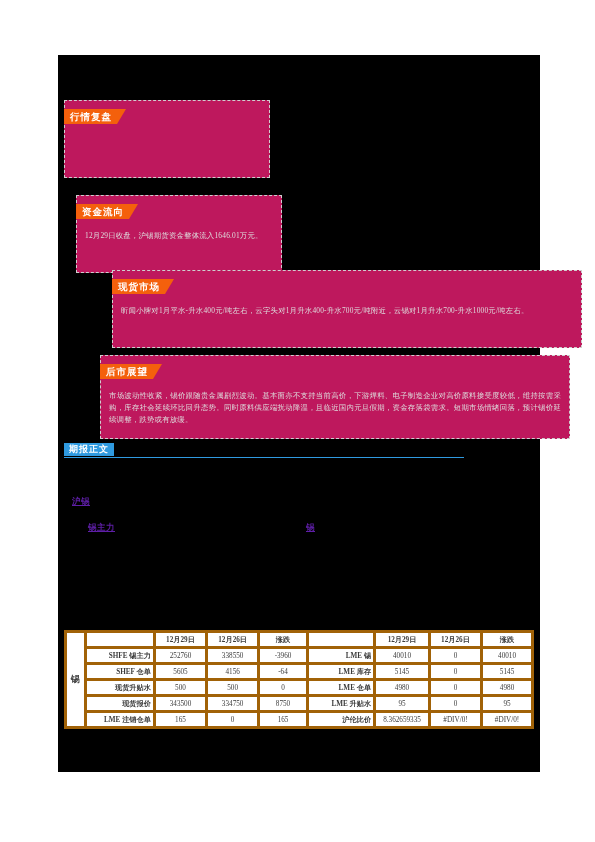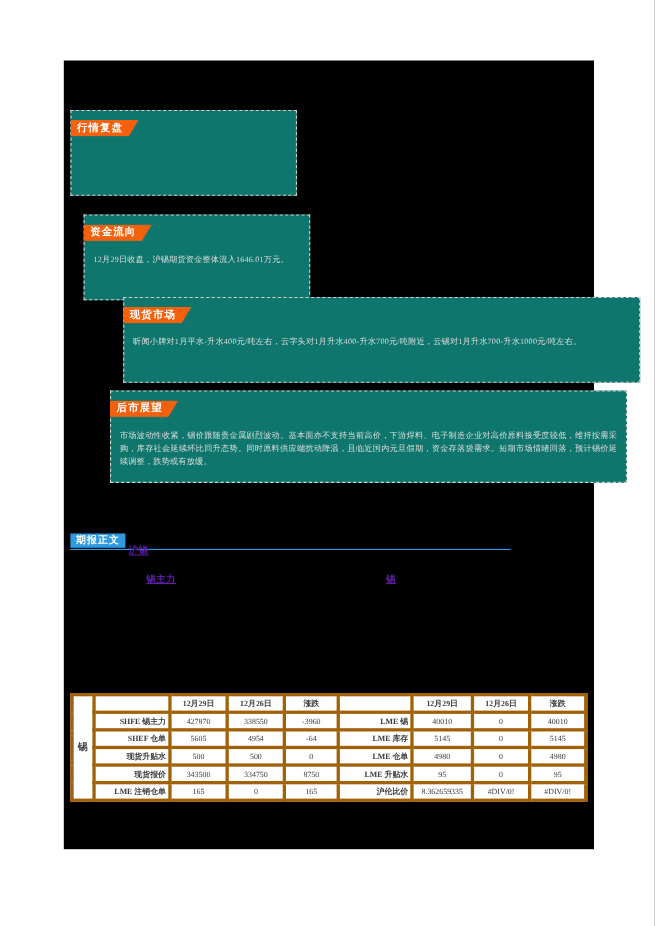--- a/index.html
+++ b/index.html
@@ -32,21 +32,21 @@
     height: 717px;
     background: #000000;
     color: #e8e8e8;
   }
 
   
   .section {
     position: absolute;
     border: 1px dashed #cfcfcf;
     box-sizing: border-box;
-    background: #0f766e;
+    background: #be185d;
   }
   .sec-narrow { left: 6px; width: 206px; }
   .sec-wide   { left: 6px; width: 470px; }
 
   
   .tag {
     position: absolute;
     left: -1px;
     top: 8px;
     height: 15px;
@@ -71,21 +71,21 @@
     line-height: 1.65;
     color: #dedede;
     letter-spacing: 0.2px;
     text-align: justify;
   }
 
   
   #body-head {
     position: absolute;
     left: 6px;
-    top: 430px;
+    top: 388px;
     width: 400px;
     height: 16px;
   }
   #body-head .blue-tag {
     position: absolute;
     left: 0; top: 0;
     height: 13px;
     line-height: 13px;
     padding: 0 5px;
     background: #2f9ae0;
@@ -107,21 +107,21 @@
 
   
   a.vlink {
     color: #5f1fa8;
     text-decoration: underline;
     font-size: 8.5px;
     font-weight: bold;
     letter-spacing: 0.5px;
     white-space: nowrap;
   }
-  .link-row { position: absolute; margin-left: 45px; }
+  .link-row { position: absolute; }
 
   
   #tin-table {
     position: absolute;
     left: 6px;
     top: 575px;
     width: 470px;
     border-collapse: collapse;
     font-size: 7.2px;
     color: #3b3b3b;
@@ -200,32 +200,32 @@
             <th class="colhead c-date">12月29日</th>
             <th class="colhead c-date">12月26日</th>
             <th class="colhead c-val">涨跌</th>
             <th class="colhead c-lbl"></th>
             <th class="colhead c-date">12月29日</th>
             <th class="colhead c-date">12月26日</th>
             <th class="colhead c-val">涨跌</th>
           </tr>
           <tr>
             <td class="rowhead c-lbl">SHFE 锡主力</td>
-            <td class="c-val">427870</td>
+            <td class="c-val">252760</td>
             <td class="c-val">338550</td>
             <td class="c-val">-3960</td>
             <td class="rowhead c-lbl">LME 锡</td>
             <td class="c-val">40010</td>
             <td class="c-val">0</td>
             <td class="c-val">40010</td>
           </tr>
           <tr>
             <td class="rowhead c-lbl">SHEF 仓单</td>
             <td class="c-val">5605</td>
-            <td class="c-val">4954</td>
+            <td class="c-val">4156</td>
             <td class="c-val">-64</td>
             <td class="rowhead c-lbl">LME 库存</td>
             <td class="c-val">5145</td>
             <td class="c-val">0</td>
             <td class="c-val">5145</td>
           </tr>
           <tr>
             <td class="rowhead c-lbl">现货升贴水</td>
             <td class="c-val">500</td>
             <td class="c-val">500</td>

